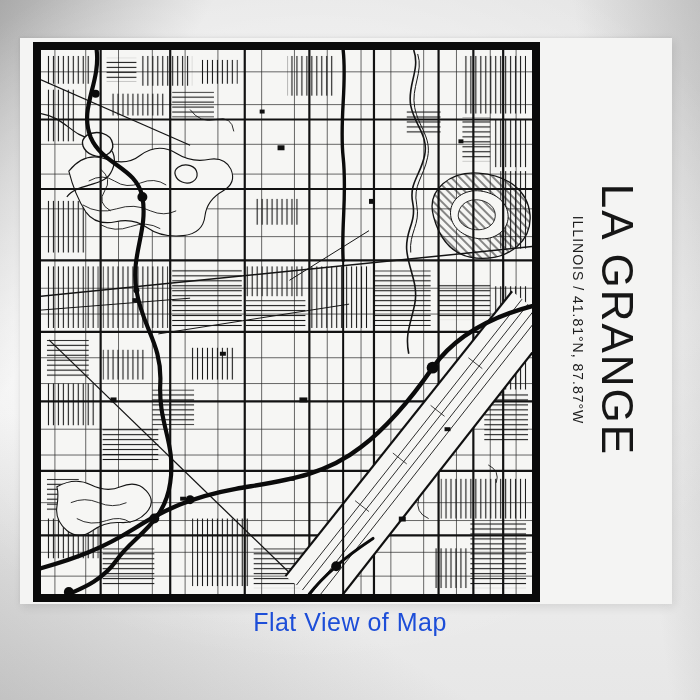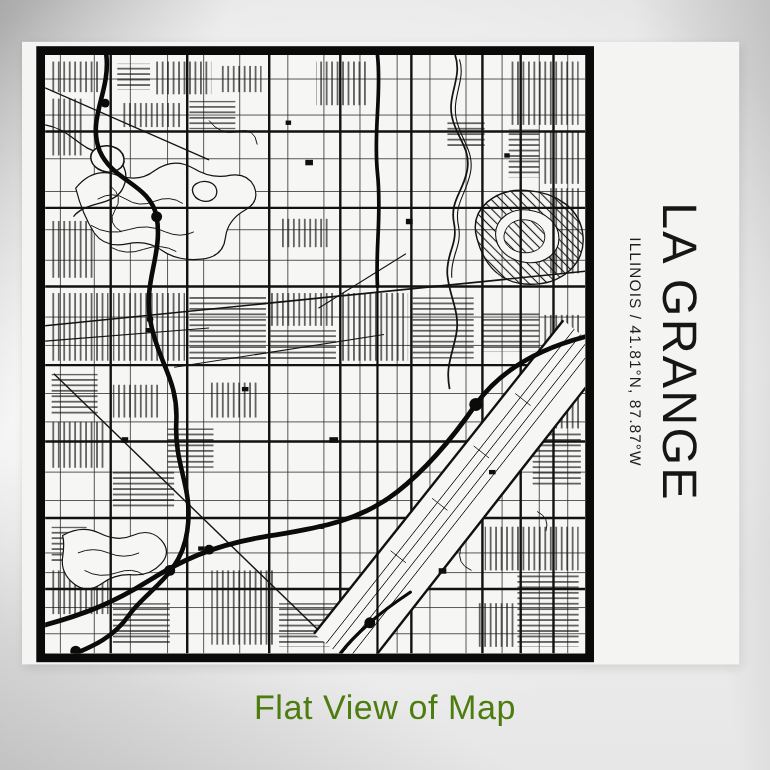--- a/index.html
+++ b/index.html
@@ -25,22 +25,22 @@
   }
   .map-frame svg{display:block;width:100%;height:100%;}
   .side-text{
     position:absolute;left:584px;top:282px;
     transform:translate(-50%,-50%) rotate(90deg);
     text-align:center;white-space:nowrap;color:#161616;
   }
   .poster-title{font-size:44px;letter-spacing:2px;font-weight:400;line-height:1;}
   .poster-subtitle{font-size:14px;letter-spacing:1px;font-weight:400;margin-top:9px;color:#1d1d1d;}
   .caption{
-    position:absolute;left:0;right:0;top:626px;text-align:center;
-    font-size:31px;color:#4d7c0f;letter-spacing:.5px;
+    position:absolute;left:0;right:0;top:608px;text-align:center;
+    font-size:25px;color:#1d4ed8;letter-spacing:.5px;
   }
 </style>
 </head>
 <body>
 
 <div class="paper">
 
   <div class="map-frame">
     <svg viewBox="0 0 494 548" preserveAspectRatio="none">
       <defs>

